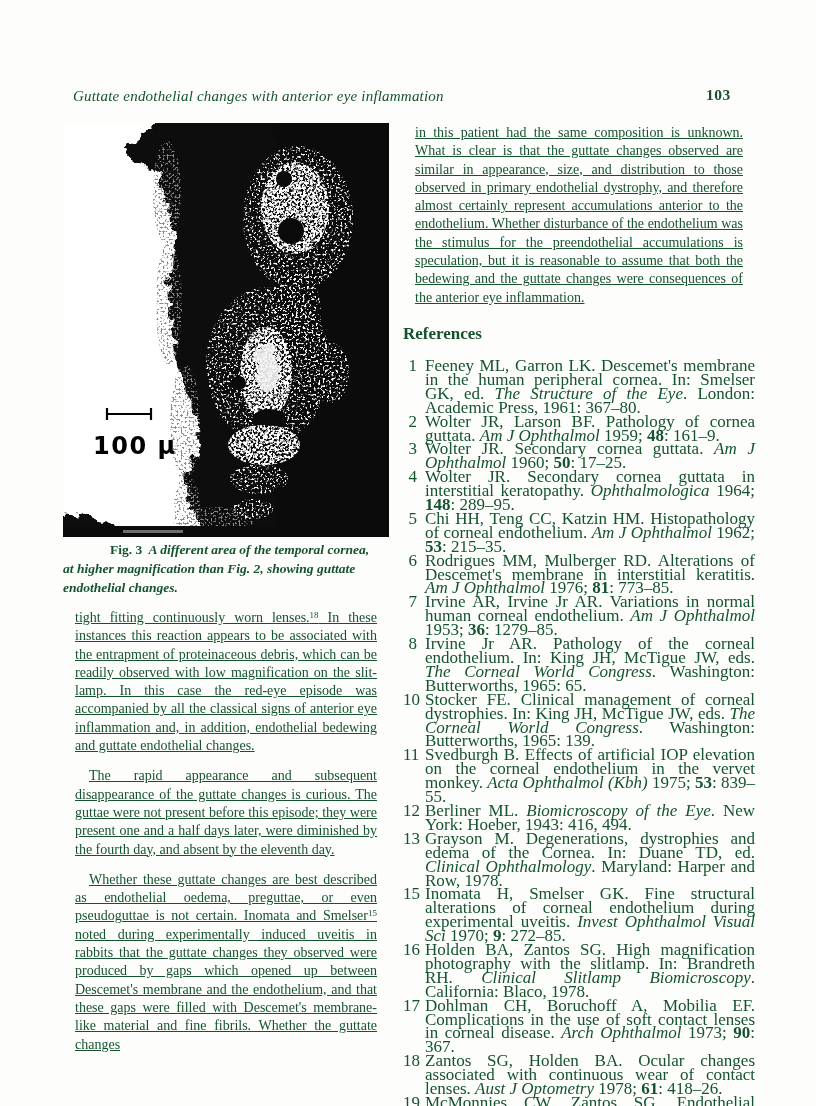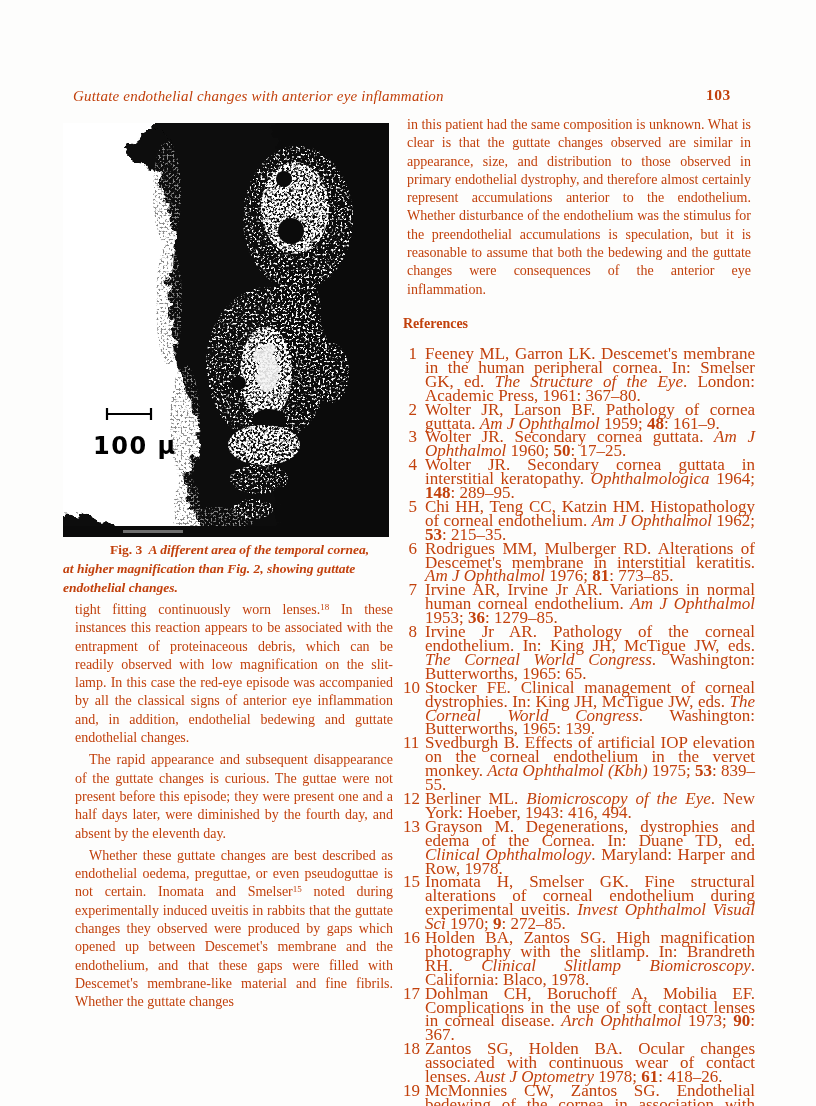--- a/index.html
+++ b/index.html
@@ -1,50 +1,50 @@
 <!DOCTYPE html>
 <html><head>
 <meta charset="utf-8">
 <style>
   html,body{margin:0;padding:0;background:#e8e8e8;}
   .page{
     position:relative;
     width:816px;height:1106px;
     margin:0 auto;
     background:#fdfdfc;
-    color:#c2410c;
+    color:#14532d;
     font-family:"Liberation Serif", serif;
     overflow:hidden;
   }
   .running-head{
     position:absolute;left:73px;top:88px;width:560px;
     font-style:italic;font-size:15px;letter-spacing:.2px;
   }
   .page-number{
     position:absolute;left:697px;top:86px;
     font-size:15.5px;font-weight:bold;letter-spacing:.5px;margin-left:9px;
   }
   .figure-wrap{position:absolute;left:63px;top:123px;width:326px;height:414px;}
   .figure-wrap svg{display:block;width:326px;height:414px;}
   .caption{
     position:absolute;left:63px;top:540px;width:312px;
     font-size:13.5px;line-height:19px;
   }
   .caption .bd{font-weight:bold;font-style:normal;margin-left:47px;}
   .caption .it{font-style:italic;font-weight:600;}
   .col{position:absolute;text-align:justify;}
-  .col p{margin:4px;font-size:14px;line-height:18.3px;}
+  .col p{margin:12px;font-size:14px;line-height:18.3px;text-decoration:underline;}
   .col p.indent{text-indent:14px;}
-  .left-col{left:71px;top:597px;width:326px;}
+  .left-col{left:63px;top:597px;width:326px;}
   .right-col{left:403px;top:112px;width:352px;}
   sup{font-size:9px;line-height:0;vertical-align:4px;}
   .it{font-style:italic;}
   .bd{font-weight:bold;}
   .refs-heading{
-    font-size:14px;font-weight:bold;text-align:left;
+    font-size:17px;font-weight:bold;text-align:left;
     margin:17px 0 15px 0;
   }
   .refs{font-size:17px;line-height:13.9px;}
   .ref{
     padding-left:22px;text-indent:-22px;
     text-align:justify;
   }
   .ref-num{
     display:inline-block;width:14px;text-align:right;
     margin-right:8px;text-indent:0;

